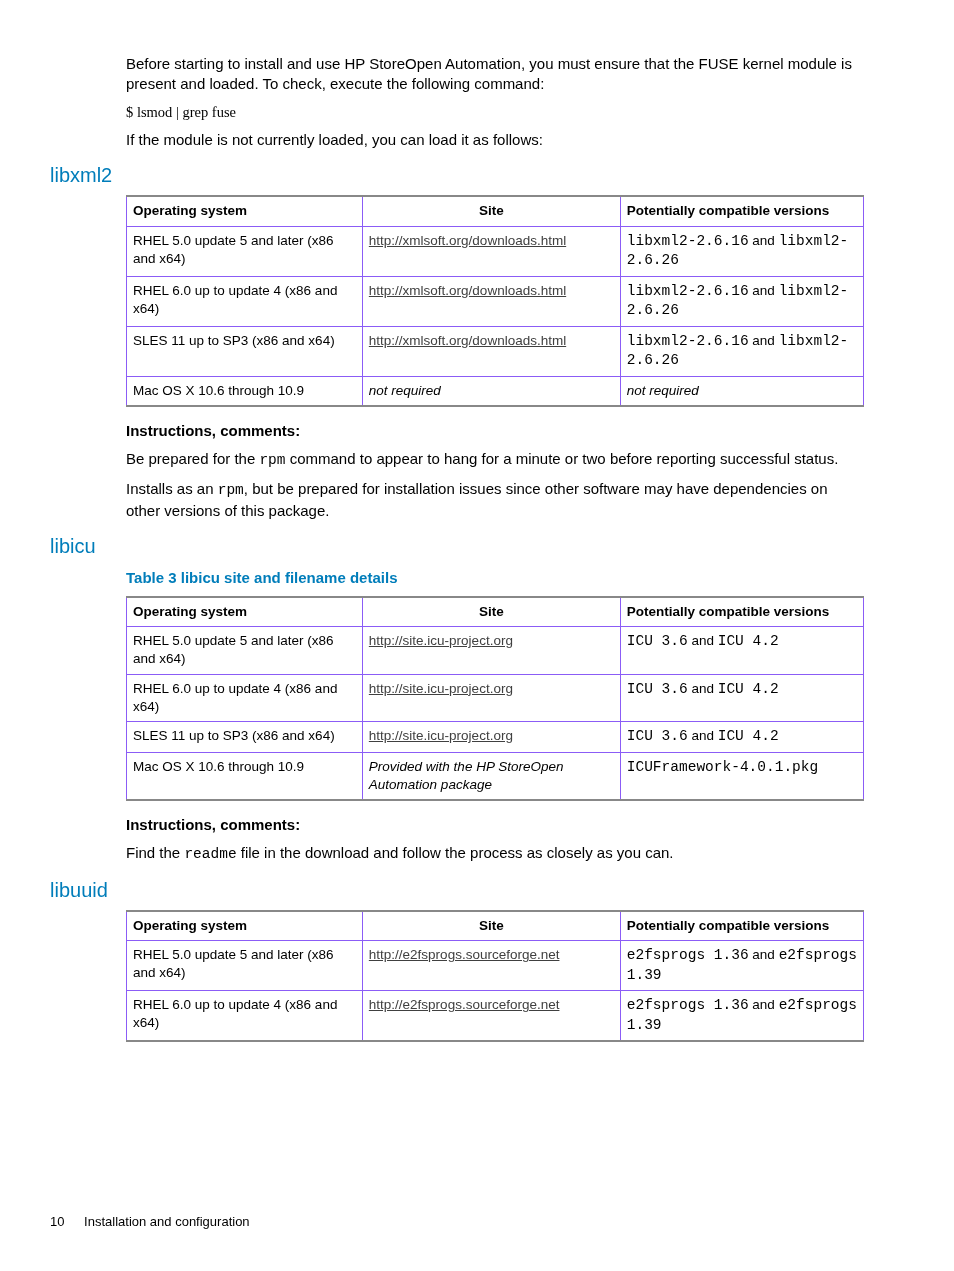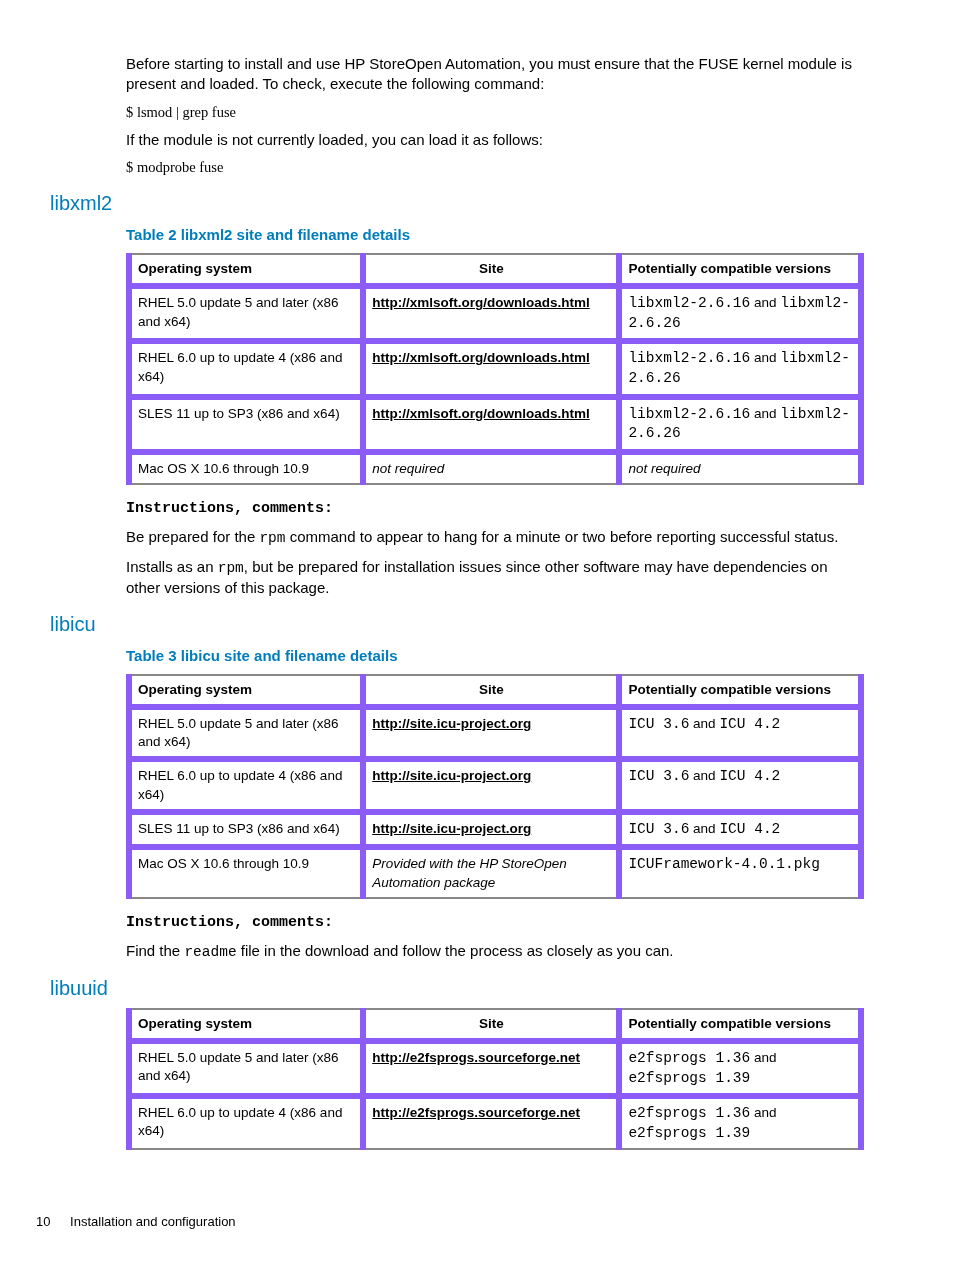--- a/index.html
+++ b/index.html
@@ -40,76 +40,72 @@
     font-weight: 700;
     font-size: 15px;
     margin: 8px 0 8px 0;
   }
   table {
     border-collapse: collapse;
     width: 100%;
     margin-bottom: 14px;
   }
   th, td {
-    border: 6px solid #8b5cf6;
+    border: 1px solid #8b5cf6;
     padding: 5px 6px;
     text-align: left;
     vertical-align: top;
     font-size: 13.5px;
     line-height: 1.35;
   }
   th {
     font-weight: 700;
     border-top: 2px solid #888;
   }
   tr:last-child td {
     border-bottom: 2px solid #888;
   }
   table {
     border-top: 2px solid #888;
   }
   td a {
-    color: #000000;
+    color: #404040;
     text-decoration: underline;
-    font-weight: bold;
   }
   .italic {
     font-style: italic;
   }
   .bold {
     font-weight: 700;
-    font-family: Liberation Mono, monospace;
   }
   .col-os { width: 32%; }
   .col-site { width: 35%; text-align: center; }
   .col-ver { width: 33%; margin-left: 23px; }
   .footer {
     position: fixed;
     bottom: 40px;
-    left: 36px;
+    left: 50px;
     font-size: 13px;
     font-weight: 300;
   }
   .footer .pagenum {
     margin-right: 16px;
   }
 </style>
 </head>
 <body>
 
 <div class="indent">
   <p>Before starting to install and use HP StoreOpen Automation, you must ensure that the FUSE kernel module is present and loaded. To check, execute the following command:</p>
   <pre>$ lsmod | grep fuse</pre>
   <p>If the module is not currently loaded, you can load it as follows:</p>
-  <pre>$ modprobe fuse</pre>
 </div>
 
 <h2 class="section">libxml2</h2>
 <div class="indent">
-  <div class="table-title">Table 2 libxml2 site and filename details</div>
   <table>
     <tbody>
         <tr>
       <th class="col-os">Operating system</th>
       <th class="col-site">Site</th>
       <th class="col-ver">Potentially compatible versions</th>
     </tr>
     <tr>
       <td>RHEL 5.0 update 5 and later (x86 and x64)</td>
       <td><a>http://xmlsoft.org/downloads.html</a></td>

